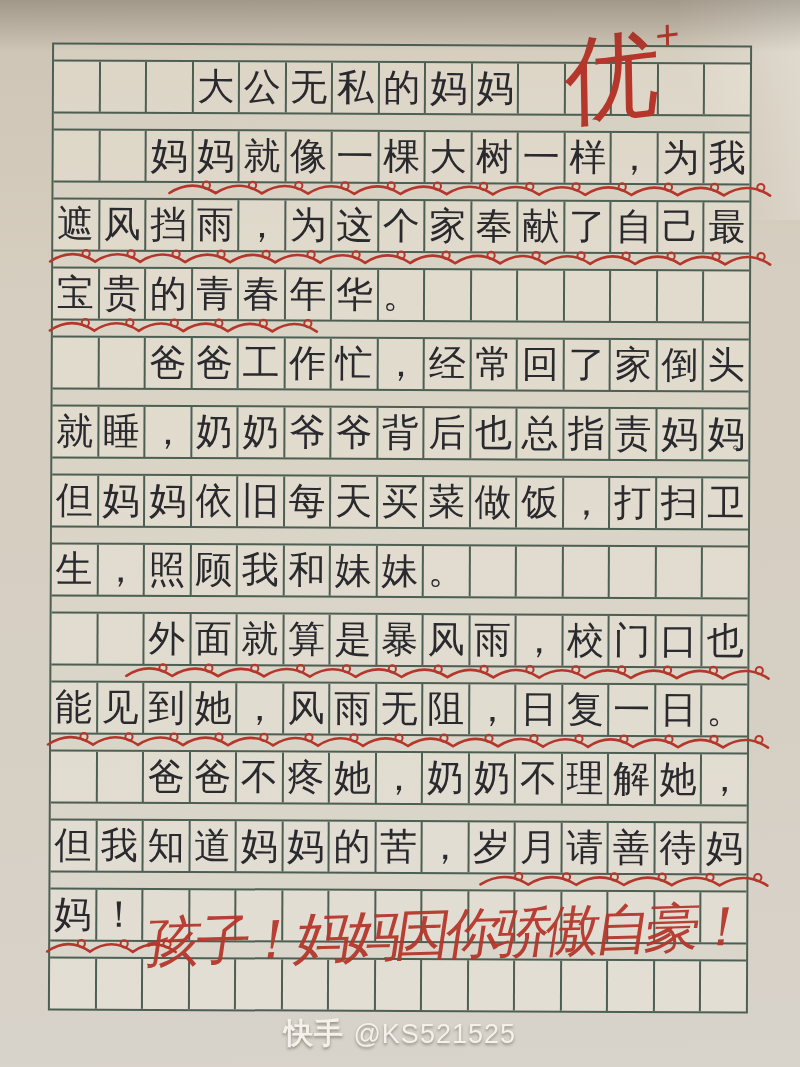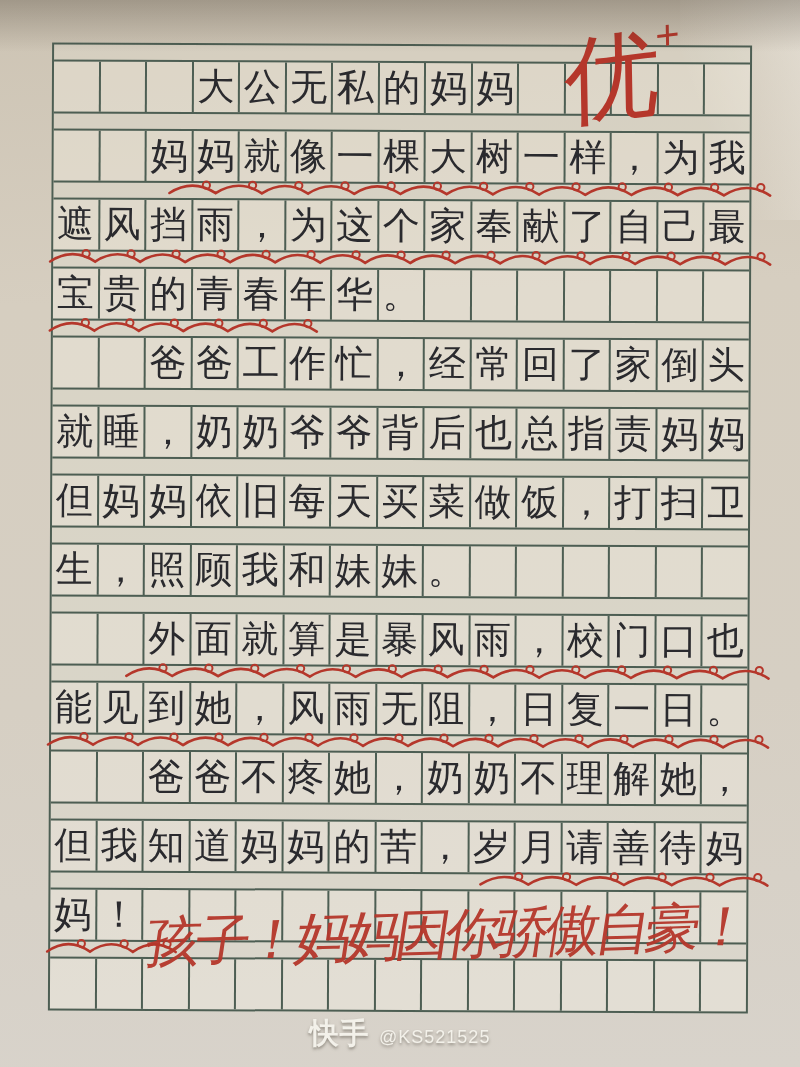--- a/index.html
+++ b/index.html
@@ -31,21 +31,21 @@
   .grade{position:absolute;left:564px;top:28px;color:#b5372b;
     transform:rotate(-7deg) skewX(-6deg);z-index:5;display:flex;line-height:1;}
   .grade-char{font-size:96px;}
   .grade-plus{font-size:42px;margin:-8px 0 0 -4px;}
   .comment{position:absolute;left:146px;top:900px;width:670px;color:#b5372b;
     font-size:55px;letter-spacing:-5px;white-space:nowrap;line-height:1.2;
     transform:rotate(-1.6deg) skewX(-10deg);z-index:6;opacity:.95;}
   .watermark{position:absolute;left:0;right:0;top:1014px;text-align:center;z-index:7;
     color:#f3f1ea;text-shadow:0 2px 3px rgba(90,84,72,.55);letter-spacing:1px;}
   .wm-app{font-weight:bold;font-size:29px;margin-right:4px;}
-  .wm-handle{font-size:18px;text-align:center;}
+  .wm-handle{font-size:27px;text-align:center;}
 </style>
 </head>
 <body>
 
 <div class="shade-top"></div>
 <div class="shade-corner"></div>
 
 <div class="grid">
     <div class="strip first"></div>
     <div class="row">

